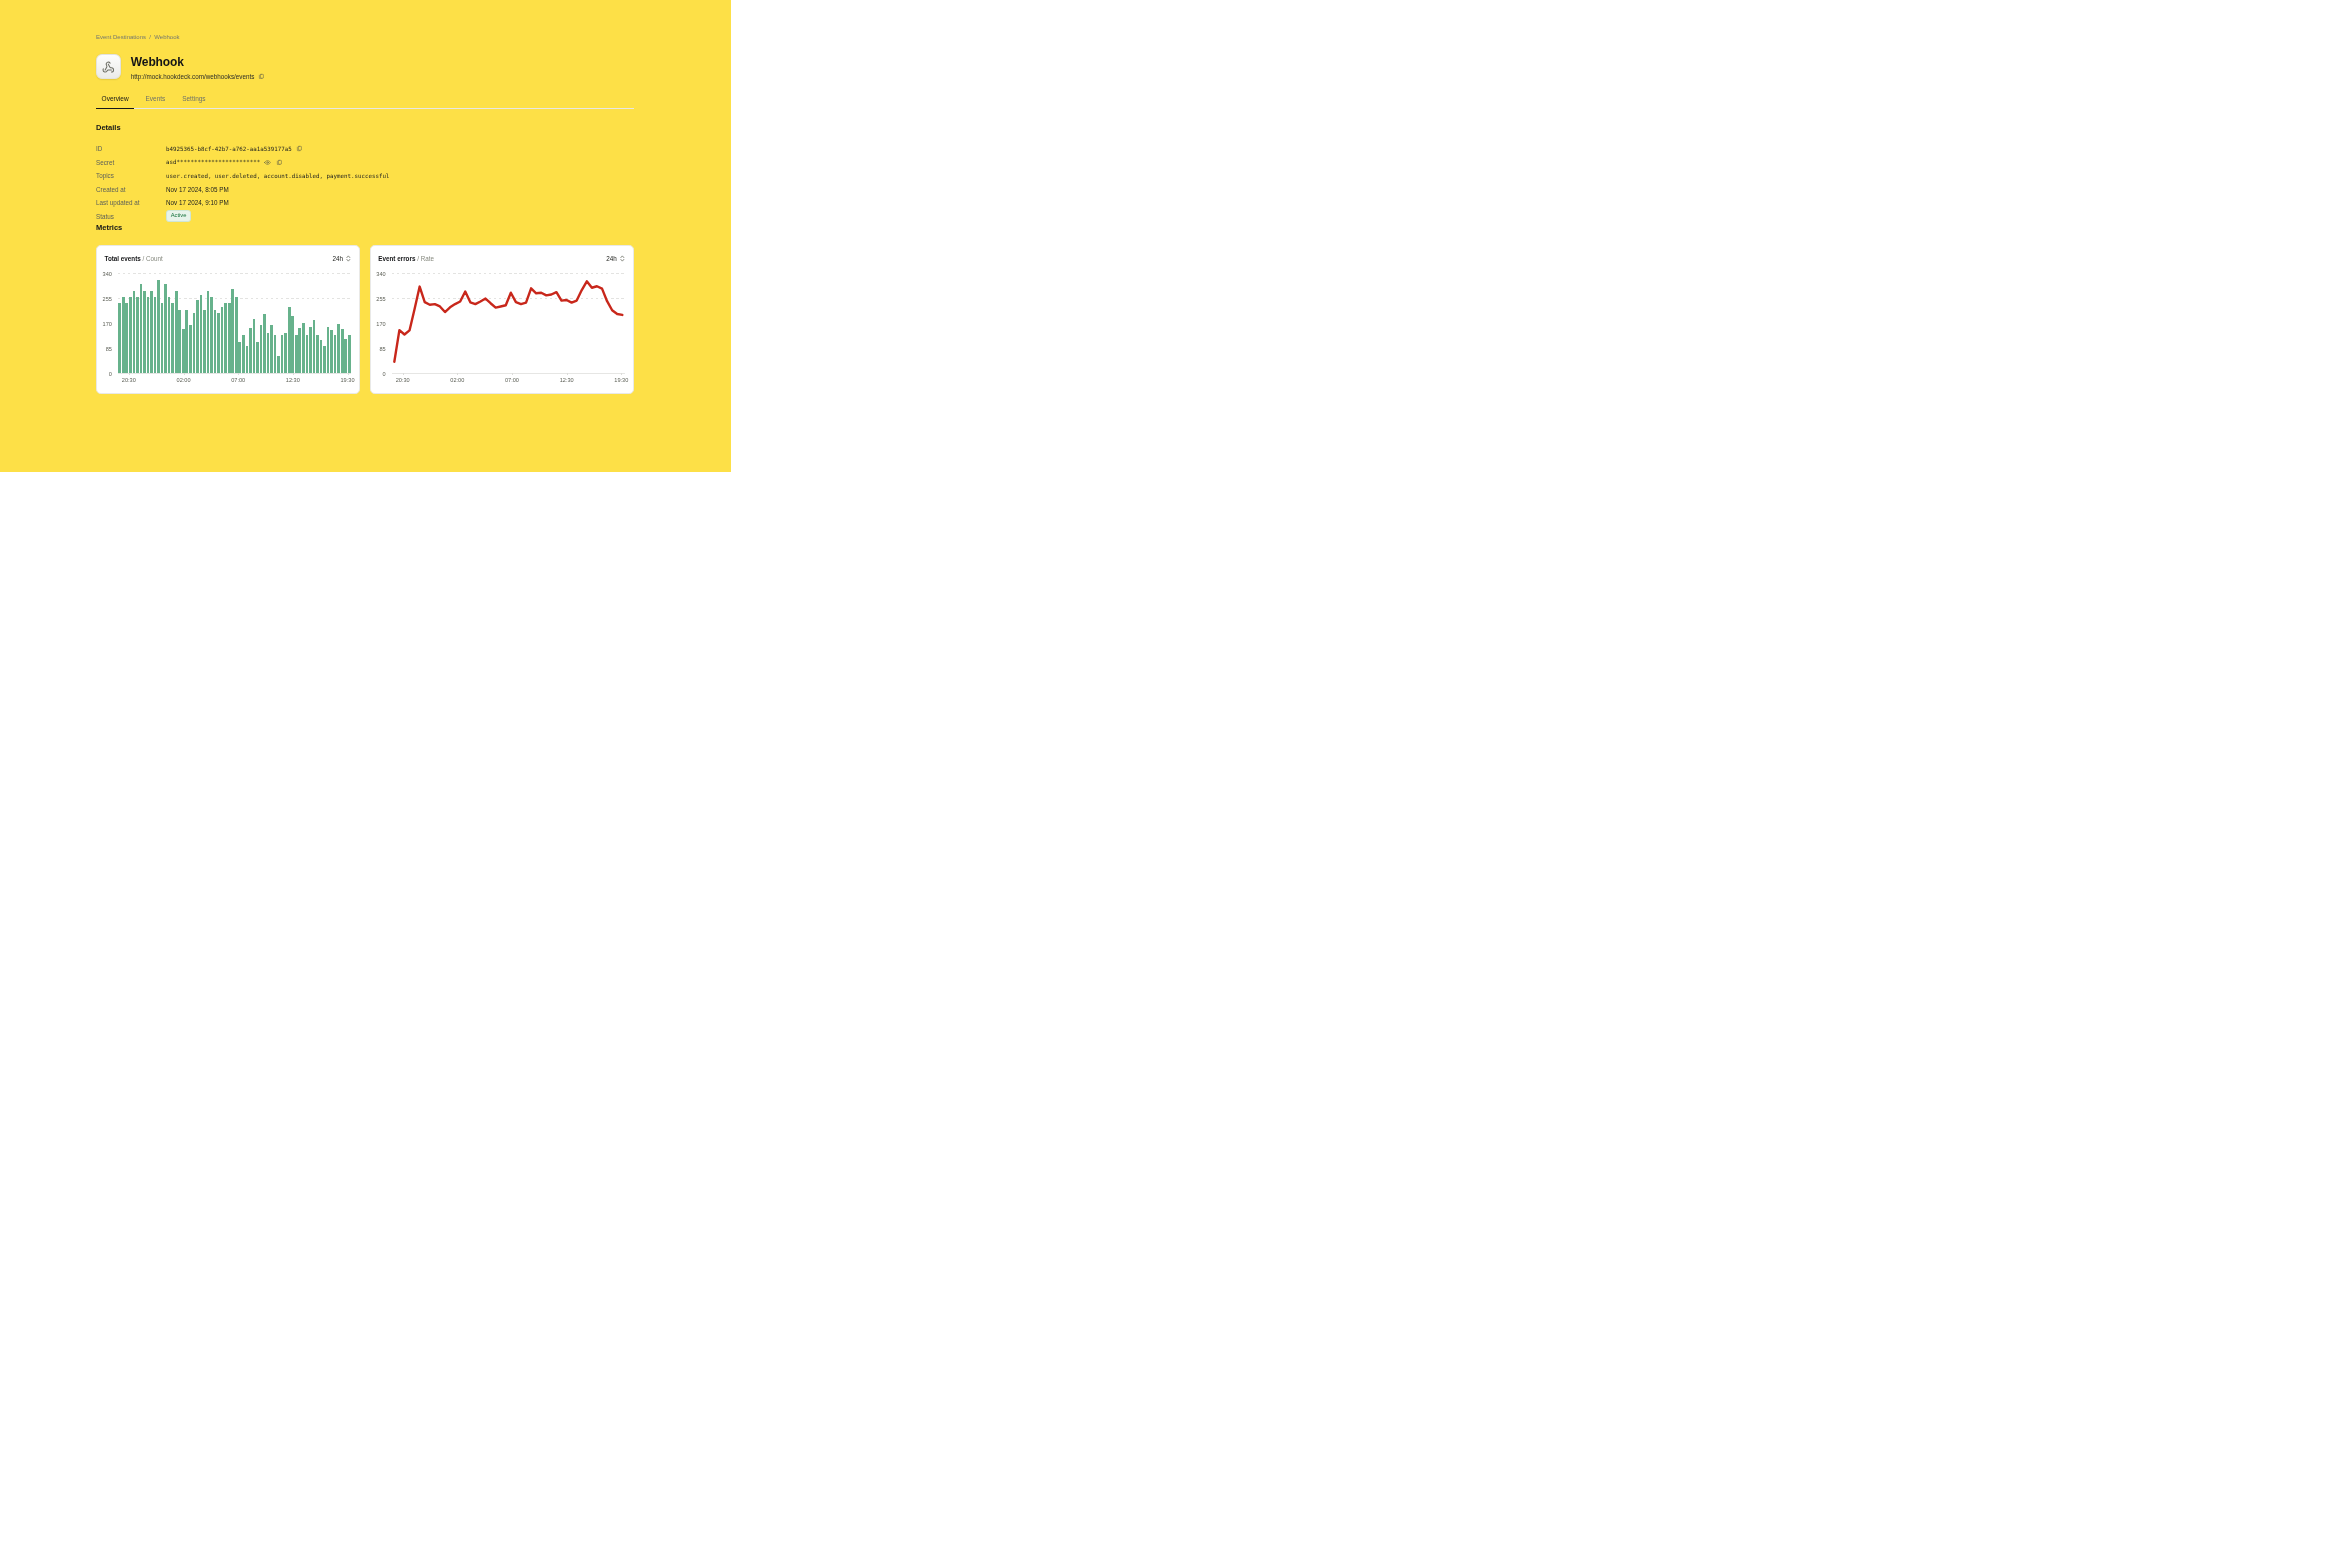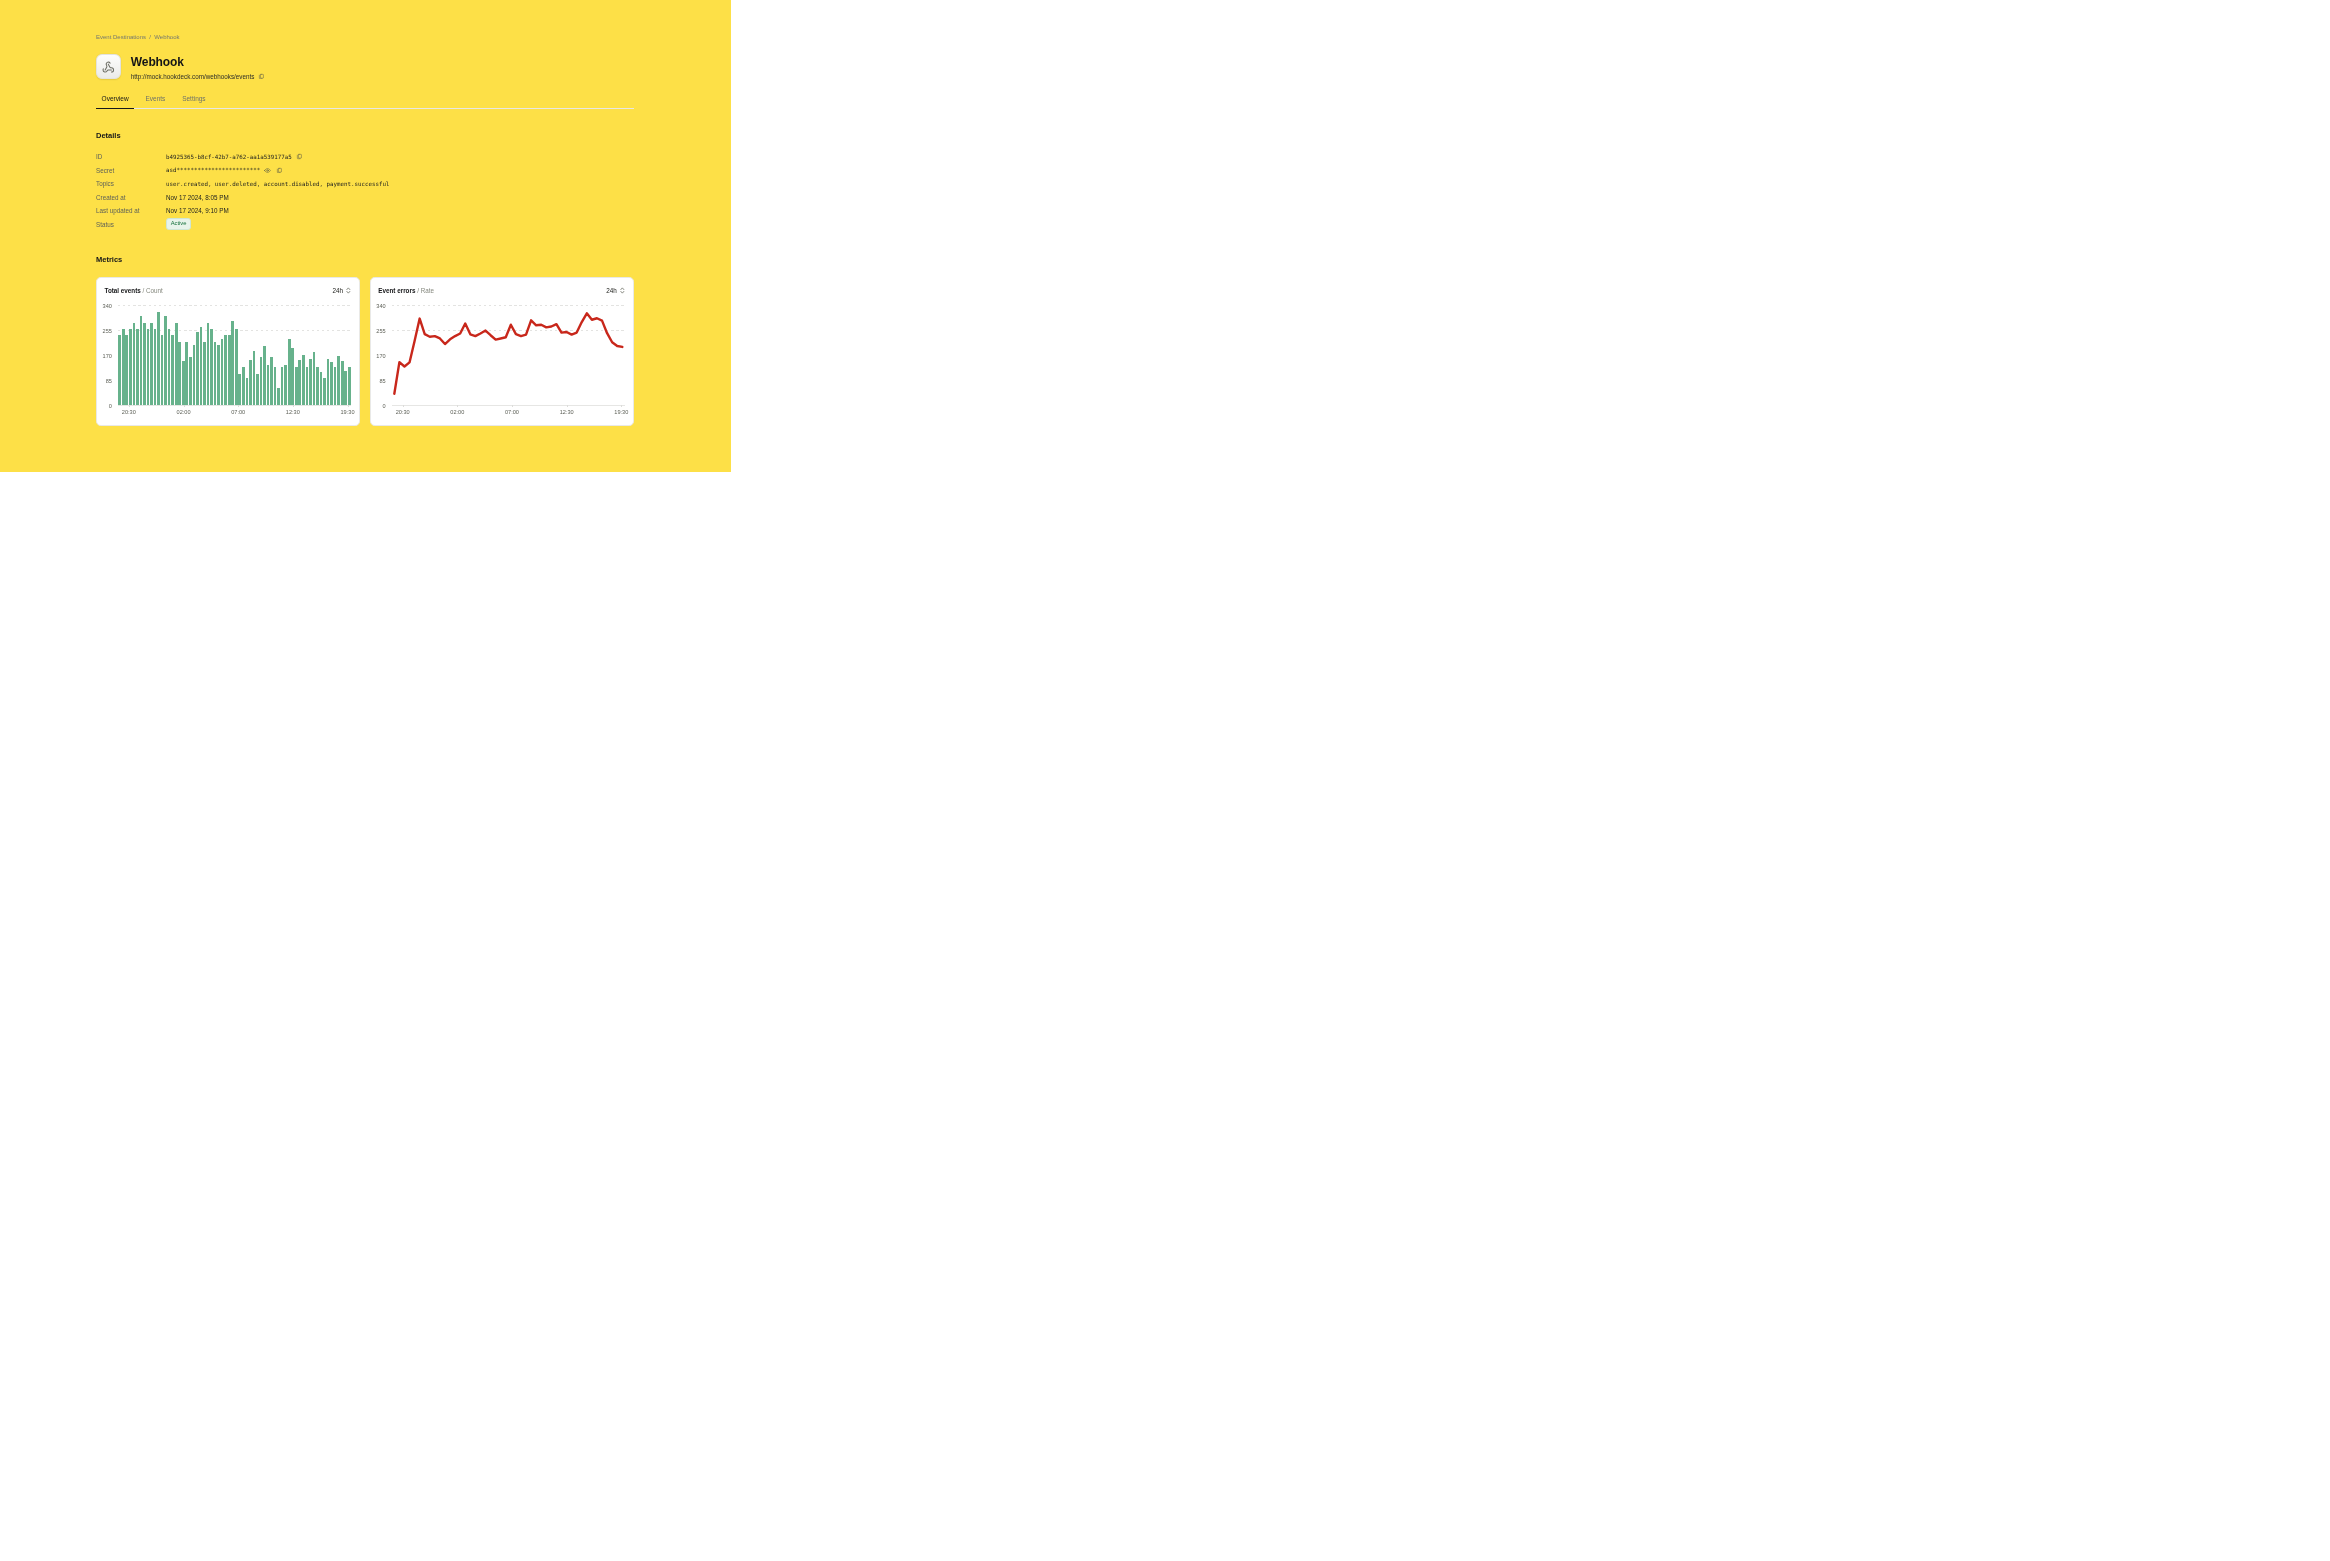--- a/index.html
+++ b/index.html
@@ -24,31 +24,31 @@
   .icon-btn svg { stroke:#4c4f46; fill:none; stroke-width:1.7; stroke-linecap:round; stroke-linejoin:round; }
 
   
   .tabs { display:flex; margin-top:11.7px; border-bottom:0.5px solid #e7e7e5; }
   .tab { font-size:6.5px; color:#6f7268; padding:4.2px 5.6px 6px; cursor:pointer; position:relative; margin-right:5.6px; }
   .tab.active { color:#141517; font-weight:500; }
   .tab.active:after { content:""; position:absolute; left:0; right:0; bottom:-0.5px; height:1.2px; background:#17181a; }
 
   
   .section-heading { font-size:7.5px; font-weight:700; color:#141517; }
-  .details { margin-top:22px; }
+  .details { margin-top:14px; }
   .detail-rows { margin-top:9.3px; }
   .detail-row { display:flex; align-items:center; min-height:13.5px; }
   .detail-label { width:70px; flex:0 0 70px; font-size:6.3px; color:#5e6158; }
   .detail-value { font-size:6.3px; color:#222320; display:flex; align-items:center; gap:4.2px; }
   .mono { font-family:"DejaVu Sans Mono","Liberation Mono",monospace; font-size:5.8px; color:#232420; }
   .badge-active { display:inline-block; font-size:5.8px; color:#15713c; background:#e7f3ea; border:0.5px solid #cfe6d6;
     border-radius:2.8px; padding:1.4px 3.7px; line-height:1.3; }
 
   
-  .metrics { margin-top:24px; }
+  .metrics { }
   .cards { display:flex; gap:9.8px; margin-top:13px; }
   .card { position:relative; width:264px; height:149px; border:0.5px solid #e9e9e7; border-radius:4.7px; background:#fff; }
   .card-header { display:flex; justify-content:space-between; align-items:center; padding:8.9px 8px 0 7.5px; }
   .card-title { font-size:6.3px; color:#85887e; }
   .card-title b { color:#141517; font-weight:600; }
   .range-select { display:flex; align-items:center; gap:3.3px; font-size:6.3px; color:#1a1b17; cursor:pointer; }
   .range-select svg { stroke:#6b6e64; fill:none; stroke-width:1.8; stroke-linecap:round; stroke-linejoin:round; }
 
   .chart { position:absolute; left:0; right:0; top:0; bottom:0; }
   .plot { position:absolute; left:21.4px; right:8px; top:28px; bottom:18.6px; border-bottom:0.5px solid #e6e6e4; }

